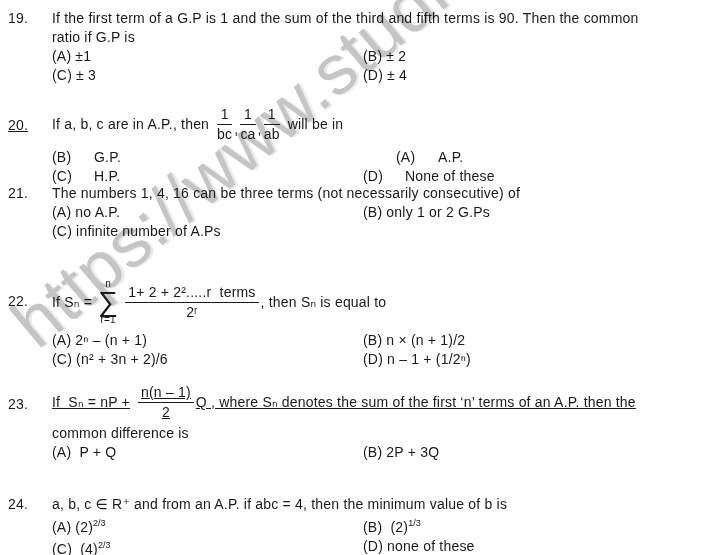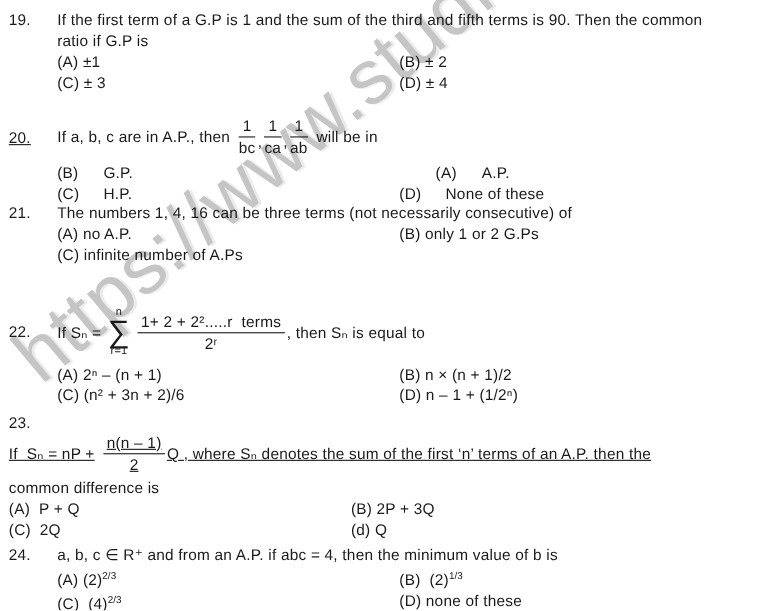--- a/index.html
+++ b/index.html
@@ -71,21 +71,21 @@
   sup.exp { font-size: 9px; vertical-align: super; letter-spacing: 0; }
   
   #q19 { top: 9px; }
   #q20 { top: 106px; }
   #q20 .qnum { padding-top: 10px; text-decoration: underline; }
   #q20 .frow { margin-bottom: 5px; }
   #q21 { top: 184px; }
   #q22 { top: 279px; }
   #q22 .qnum { padding-top: 13px; }
   #q22 .frow { margin-bottom: 6px; }
-  #q23 { top: 364px; flex-direction: column; }
+  #q23 { top: 384px; }
   #q23 .qnum { padding-top: 11px; }
   #q23 .frow { margin-bottom: 3px; text-decoration: underline; }
   #q24 { top: 495px; }
 </style>
 </head>
 <body>
 
 <div class="page">
 
   <div class="watermark">https://www.studiestoday.com</div>
@@ -196,24 +196,20 @@
           <span class="fnum">n(n – 1)</span>
           <span class="fden">2</span>
         </span>
         <span class="tline">Q , where Sₙ denotes the sum of the first ‘n’ terms of an A.P. then the</span>
       </div>
       <div class="tline">common difference is</div>
       <div class="optrow">
         <div class="optcell"><span class="opt">(A)  P + Q</span></div>
         <div class="optcell right"><span class="opt">(B) 2P + 3Q</span></div>
       </div>
-      <div class="optrow">
-        <div class="optcell"><span class="opt">(C)  2Q</span></div>
-        <div class="optcell right"><span class="opt">(d) Q</span></div>
-      </div>
     </div>
   </div>
 
   <div class="q" id="q24">
     <div class="qnum">24.</div>
     <div class="qbody">
       <div class="tline">a, b, c ∈ R⁺ and from an A.P. if abc = 4, then the minimum value of b is</div>
       <div class="optrow">
         <div class="optcell">
           <span class="opt"><span>(A) (2)</span><sup class="exp">2/3</sup></span>

